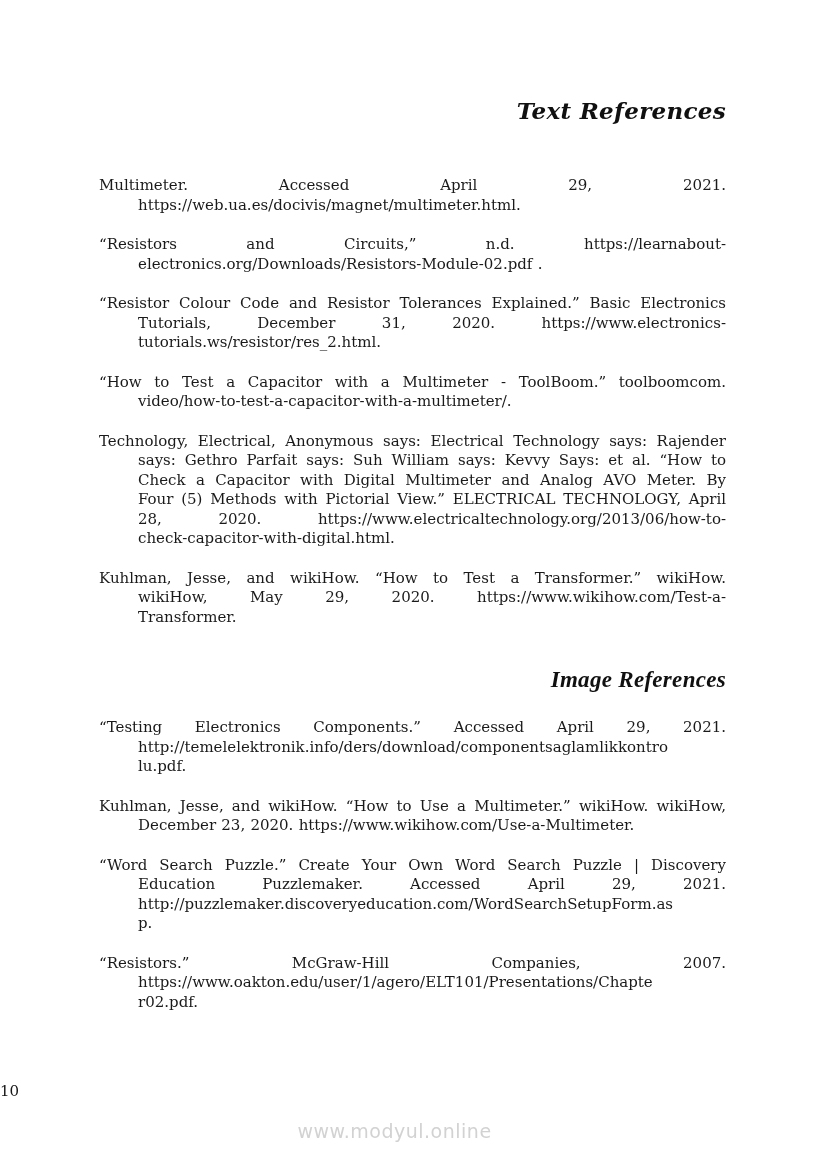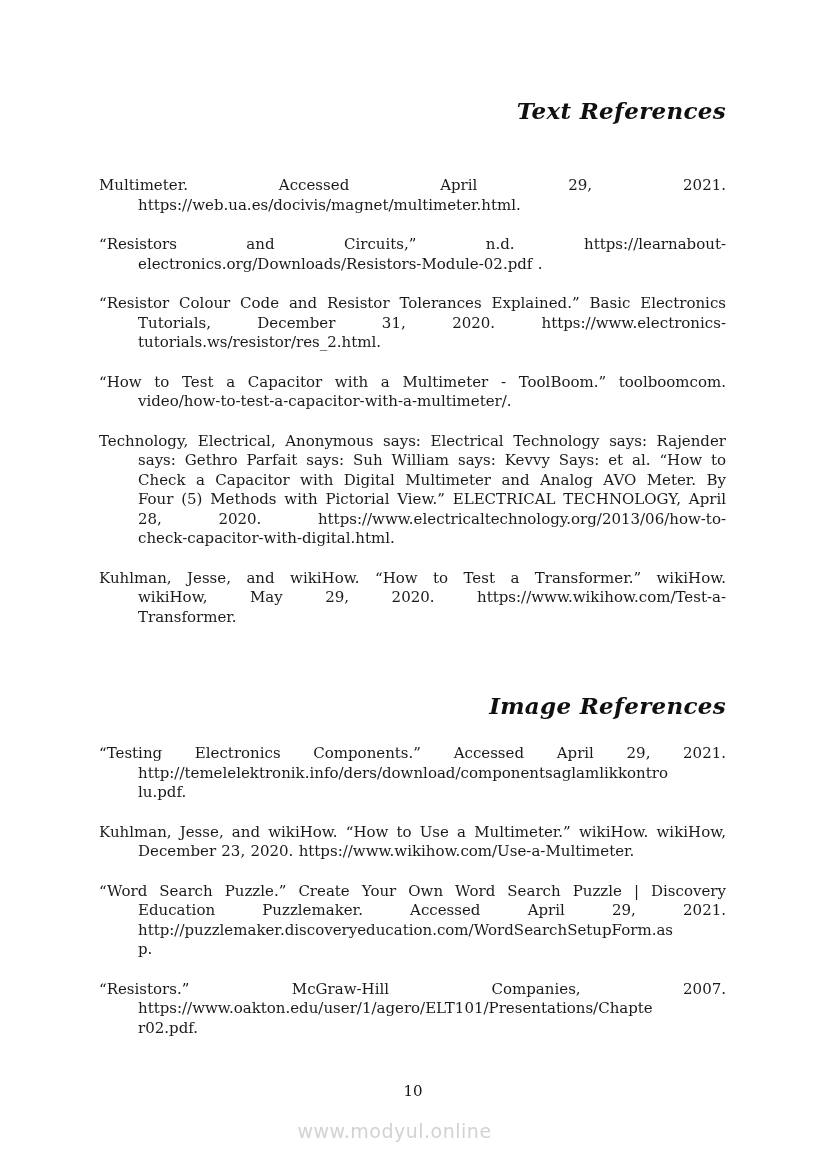--- a/index.html
+++ b/index.html
@@ -23,40 +23,39 @@
     font-size: 23px;
     line-height: 30px;
     font-weight: bold;
     font-style: italic;
     letter-spacing: 0.3px;
     color: #101010;
     margin: 0;
     text-align: right;
   }
   .section:first-child .section-heading { margin-bottom: 50px; }
-  .section:nth-child(2) .section-heading { margin-top: 44px; margin-bottom: 23px; }
+  .section:nth-child(2) .section-heading { margin-top: 18px; margin-bottom: 23px; font-family: Liberation Serif, serif; }
   .ref {
     margin: 0 0 20px 0;
     font-size: 15px;
     line-height: 19.5px;
   }
   .ref-line {
     display: block;
     text-align: justify;
     text-align-last: justify;
     word-spacing: 0.5px;
   }
   .ref-line.cont { padding-left: 39px; }
   .ref-line.last { text-align-last: left; }
   .page-number {
     position: absolute;
     top: 1082px;
     left: 0;
     width: 826px;
-    text-align: center;
     font-size: 15px;
     line-height: 18px;
     color: #161616;
   }
   .watermark {
     position: absolute;
     top: 1119px;
     left: 0;
     width: 789px;
     text-align: center;

